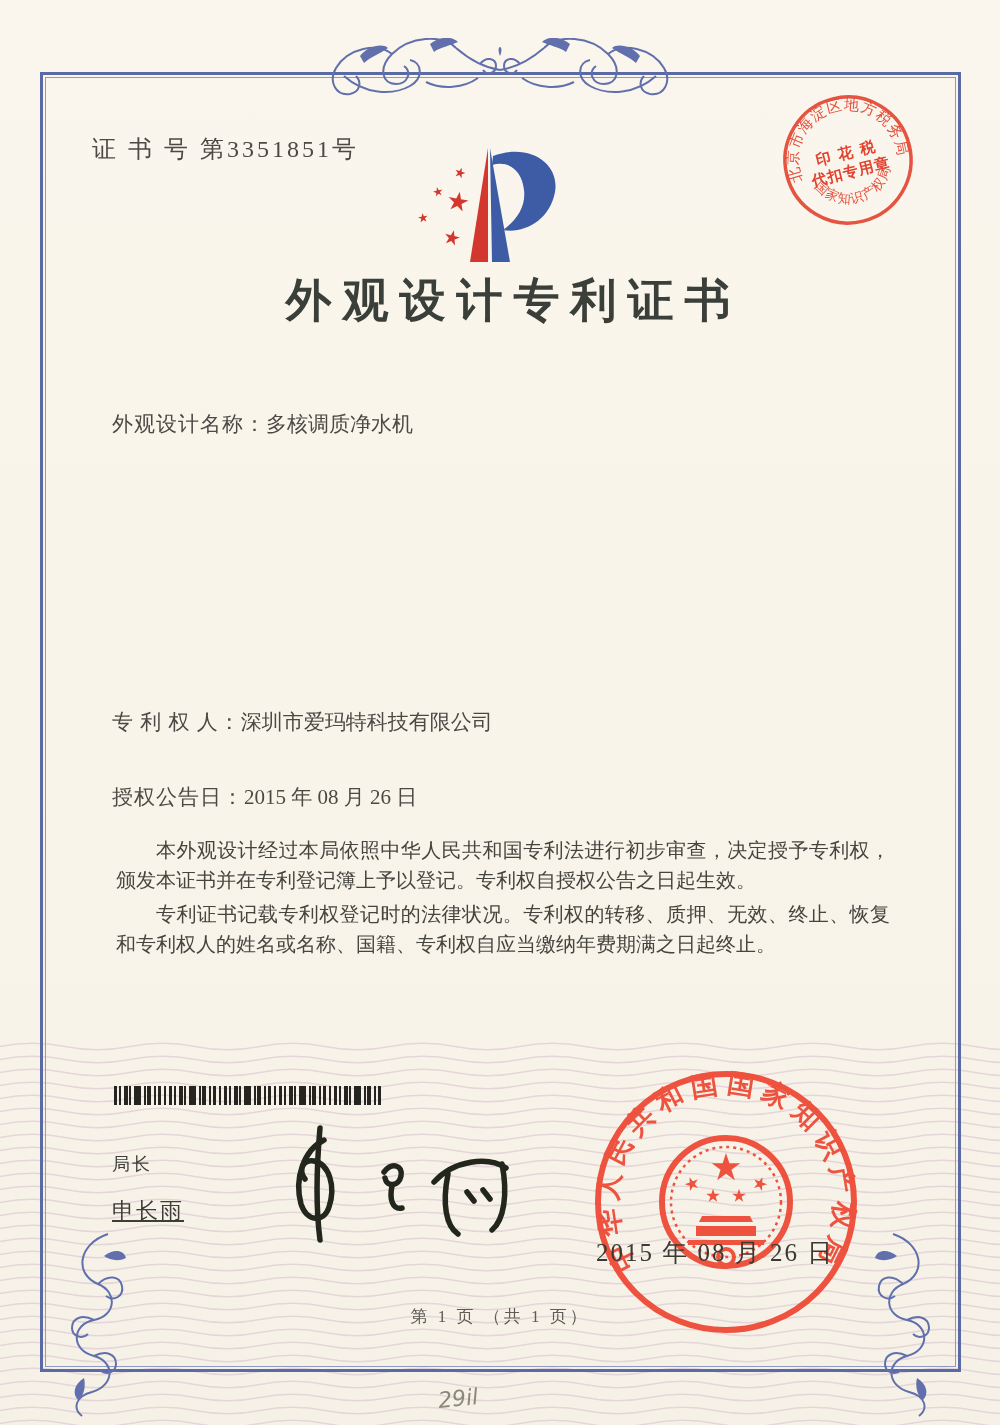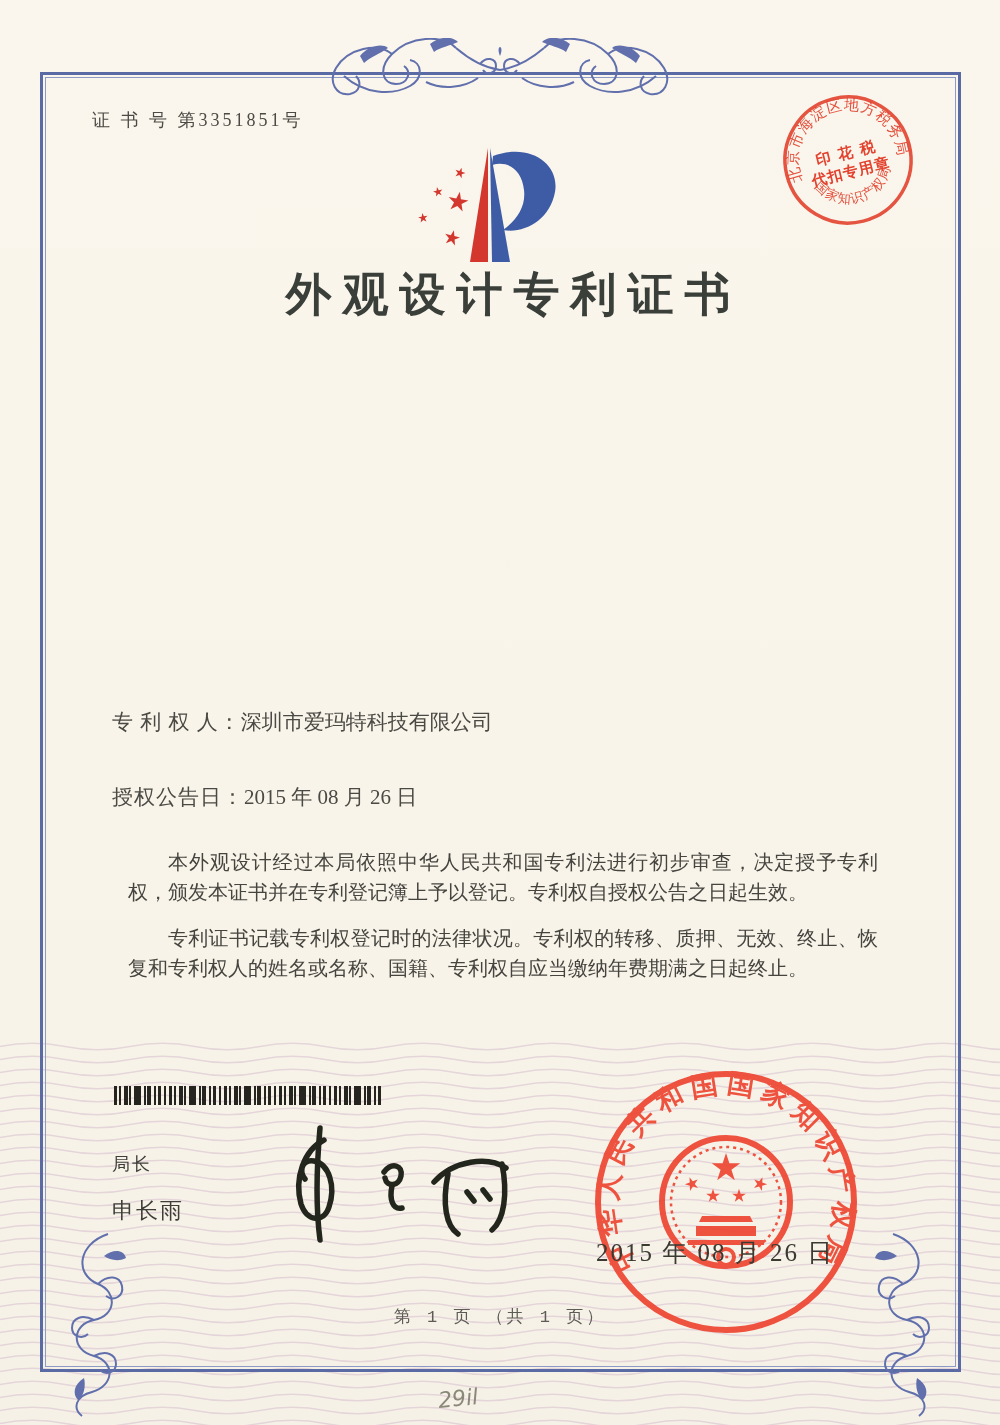--- a/index.html
+++ b/index.html
@@ -6,47 +6,47 @@
   #page{
     position:relative;width:1000px;height:1425px;overflow:hidden;
     background:linear-gradient(180deg,#faf6ed 0%,#f8f4e9 55%,#f6f1e7 100%);
     font-family:"Liberation Serif","DejaVu Serif",serif;color:#45443f;
   }
   .abs{position:absolute;}
   
   #frame{left:40px;top:72px;width:915px;height:1294px;border:3px solid #5a6aa5;z-index:2;}
   #frame-inner{position:absolute;left:2px;top:2px;right:2px;bottom:2px;border:1px solid #8d9ac6;}
   
-  #cert-no{left:92px;top:108px;font-size:18px;letter-spacing:3px;color:#4c4a45;z-index:3;}
-  #title{left:0;top:264px;width:1000px;text-align:center;font-size:46px;font-weight:600;
+  #cert-no{left:92px;top:133px;font-size:24px;letter-spacing:3px;color:#4c4a45;z-index:3;}
+  #title{left:0;top:270px;width:1000px;text-align:center;font-size:46px;font-weight:600;
          letter-spacing:11px;padding-left:27px;box-sizing:border-box;color:#3a3f3a;z-index:3;}
   
   .field{left:112px;width:800px;font-size:21px;color:#4a4944;z-index:3;}
   .field .lab{letter-spacing:1px;}
   
   #body-text{left:112px;top:831px;width:782px;z-index:3;font-size:20px;line-height:30px;
              color:#45443f;text-align:justify;}
-  #body-text p{margin:16px;text-indent:2em;}
+  #body-text p{margin:4px;text-indent:2em;}
   
   #barcode{left:114px;top:1086px;width:268px;height:19px;z-index:3;
     background:
       repeating-linear-gradient(90deg,#26241f 0 2px,rgba(0,0,0,0) 2px 5px),
       repeating-linear-gradient(90deg,#26241f 0 3px,rgba(0,0,0,0) 3px 11px);}
   
   #officer-title{left:112px;top:1152px;font-size:18px;letter-spacing:2px;color:#3e3d38;z-index:3;}
-  #officer-name{left:112px;top:1196px;font-size:22px;letter-spacing:2px;color:#3e3d38;z-index:3;}
+  #officer-name{left:112px;top:1196px;font-size:22px;letter-spacing:2px;color:#3e3d38;z-index:3;text-decoration:underline;}
   #signature{left:262px;top:1120px;z-index:4;}
   
   #stamp-top{left:778px;top:90px;z-index:4;transform:rotate(-14deg);}
   #seal-bottom{left:587px;top:1063px;z-index:4;}
   #seal-date{left:596px;top:1236px;width:250px;font-size:25px;letter-spacing:2px;
              color:#3a3a32;z-index:6;}
   
   #footer{left:0;top:1305px;width:1000px;text-align:center;font-size:17px;letter-spacing:3px;
-          color:#5c5b55;z-index:3;font-family:Liberation Mono, monospace;}
+          color:#5c5b55;z-index:3;}
   #pencil-note{left:438px;top:1386px;font-family:"DejaVu Sans",sans-serif;font-style:italic;
                font-size:22px;color:#8a8878;transform:rotate(-6deg);z-index:3;}
   
   #waves{left:0;top:1040px;z-index:1;}
   #flourish-top{left:330px;top:38px;z-index:3;}
   .corner-orn{z-index:3;}
   #orn-bl{left:48px;top:1232px;}
   #orn-br{left:868px;top:1232px;}
   #logo{left:418px;top:138px;z-index:3;}
   svg text{font-family:"Liberation Serif","DejaVu Serif",serif;}
@@ -132,20 +132,23 @@
     </text>
     <text x="0" y="-2" font-size="15" font-weight="600" fill="#e2422e" text-anchor="middle" letter-spacing="2">印 花 税</text>
     <text x="0" y="17" font-size="15" font-weight="600" fill="#e2422e" text-anchor="middle" letter-spacing="1">代扣专用章</text>
     <text font-size="13" fill="#e2422e" letter-spacing="1" opacity="0.92">
       <textPath href="#st-arc-bot" xlink:href="#st-arc-bot" startOffset="50%" text-anchor="middle">国家知识产权局</textPath>
     </text>
   </svg>
 
   <div id="title" class="abs">外观设计专利证书</div>
 
+  <div class="field abs" style="top:410px">
+    <span class="lab">外观设计名称：</span><span>多核调质净水机</span>
+  </div>
   <div class="field abs" style="top:708px">
     <span class="lab">专 利 权 人：</span><span>深圳市爱玛特科技有限公司</span>
   </div>
   <div class="field abs" style="top:783px">
     <span class="lab">授权公告日：</span><span>2015 年 08 月 26 日</span>
   </div>
 
   <div id="body-text" class="abs">
     <p>本外观设计经过本局依照中华人民共和国专利法进行初步审查，决定授予专利权，颁发本证书并在专利登记簿上予以登记。专利权自授权公告之日起生效。</p>
     <p>专利证书记载专利权登记时的法律状况。专利权的转移、质押、无效、终止、恢复和专利权人的姓名或名称、国籍、专利权自应当缴纳年费期满之日起终止。</p>

